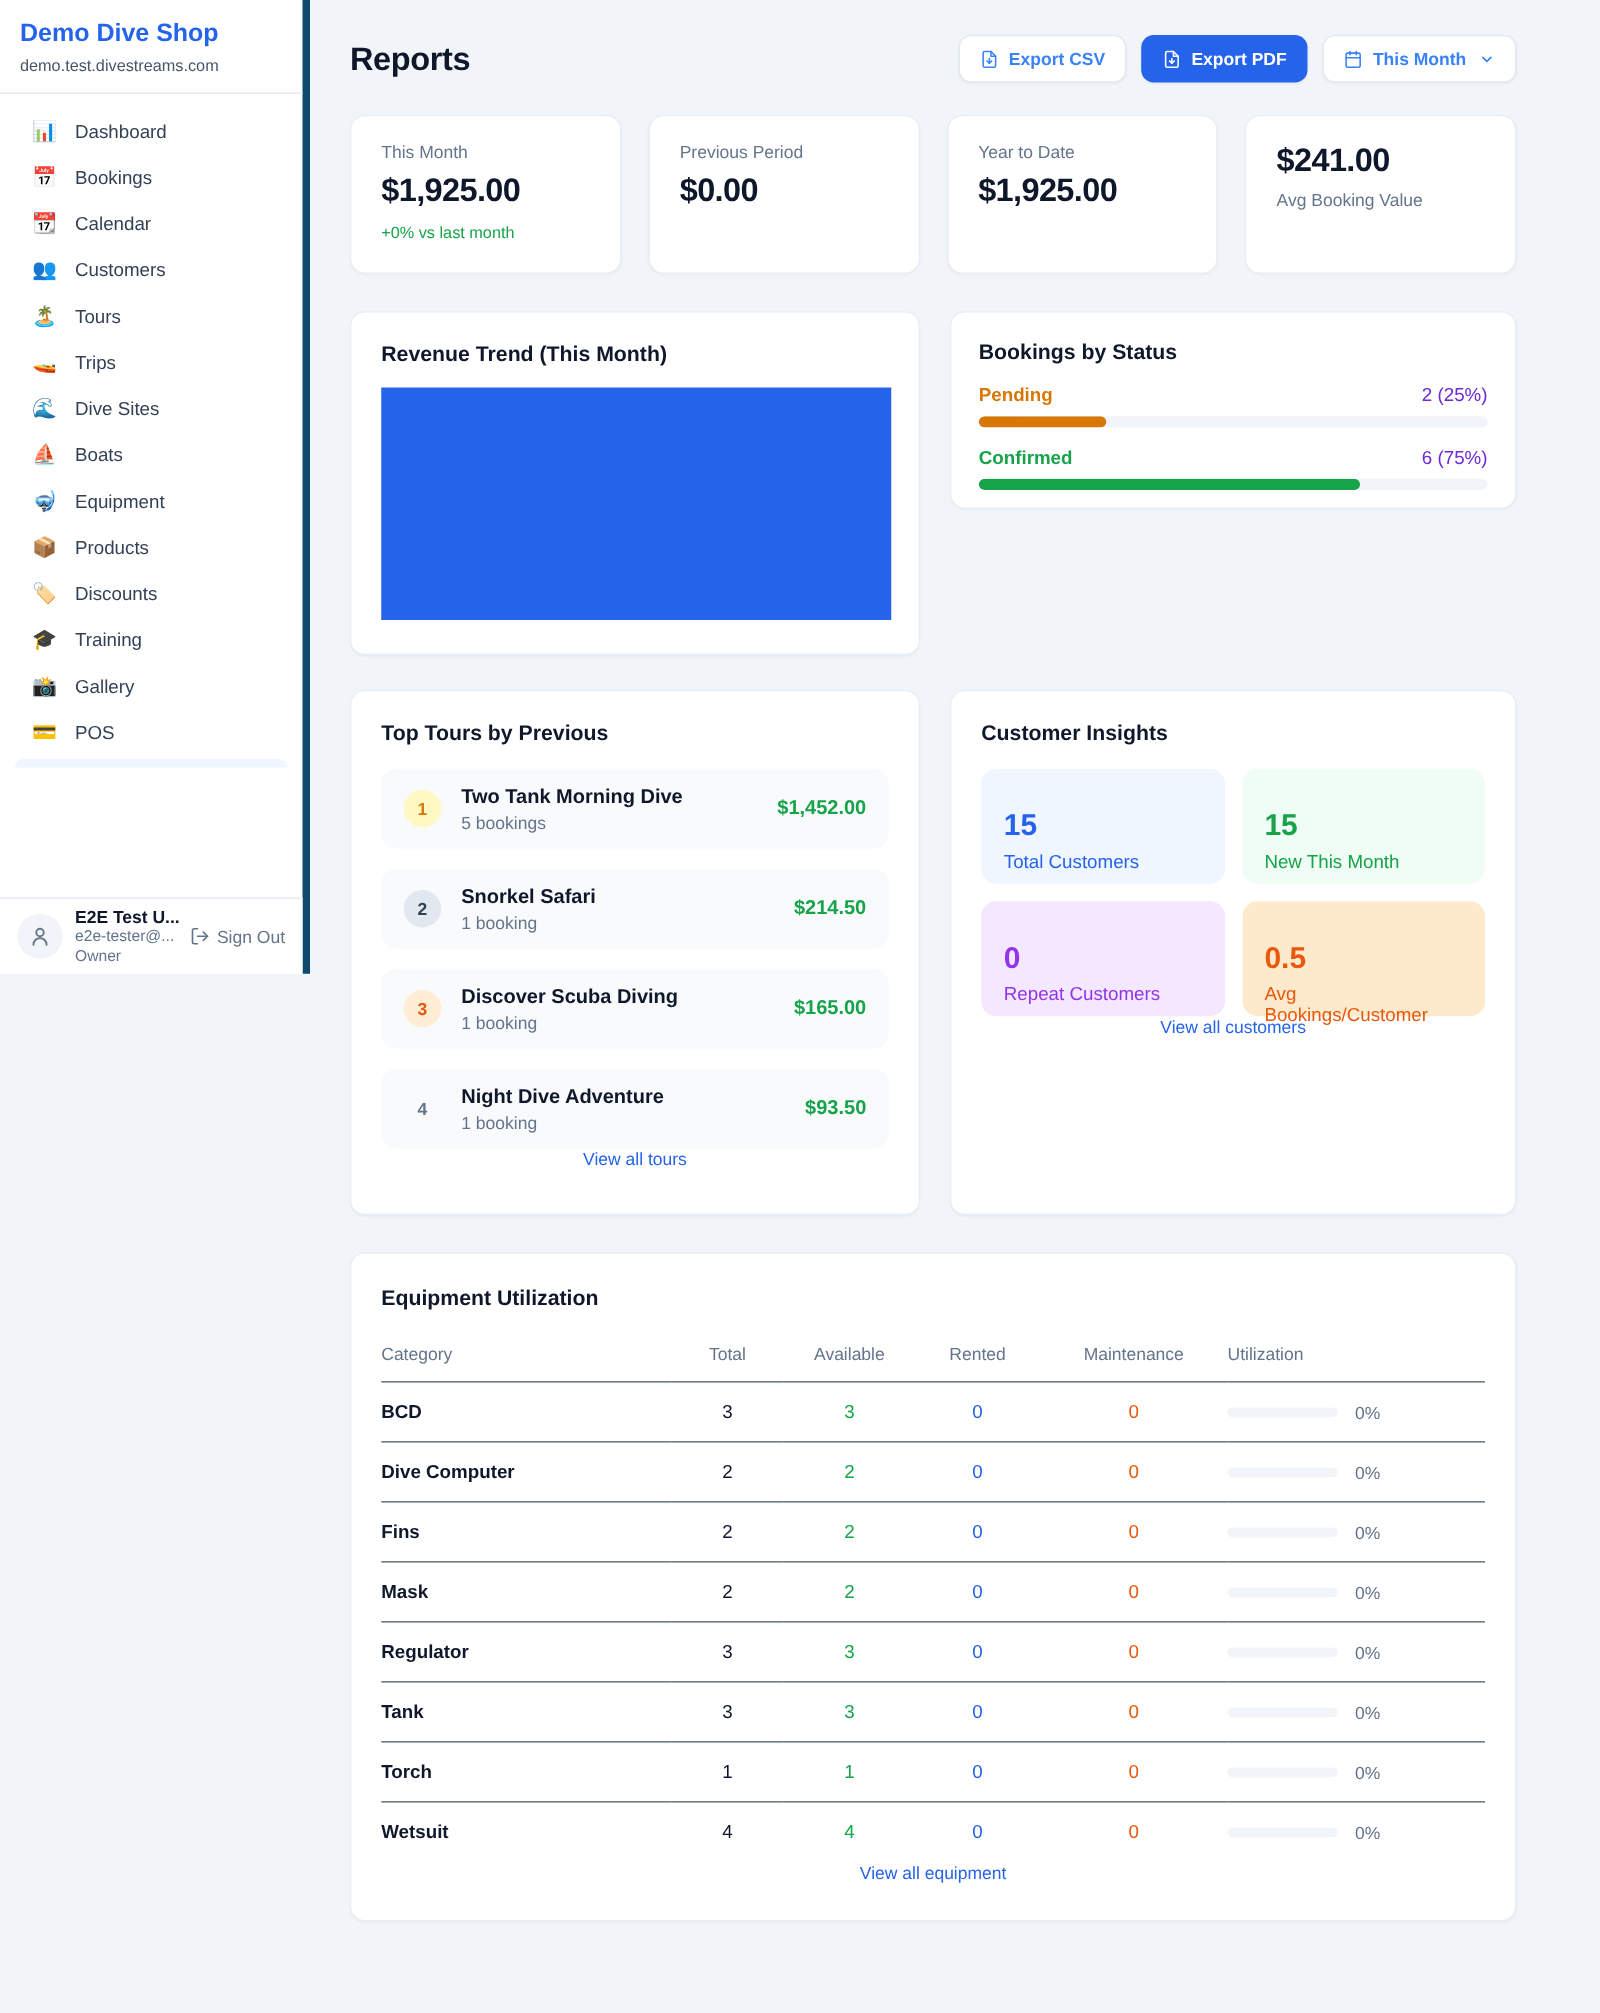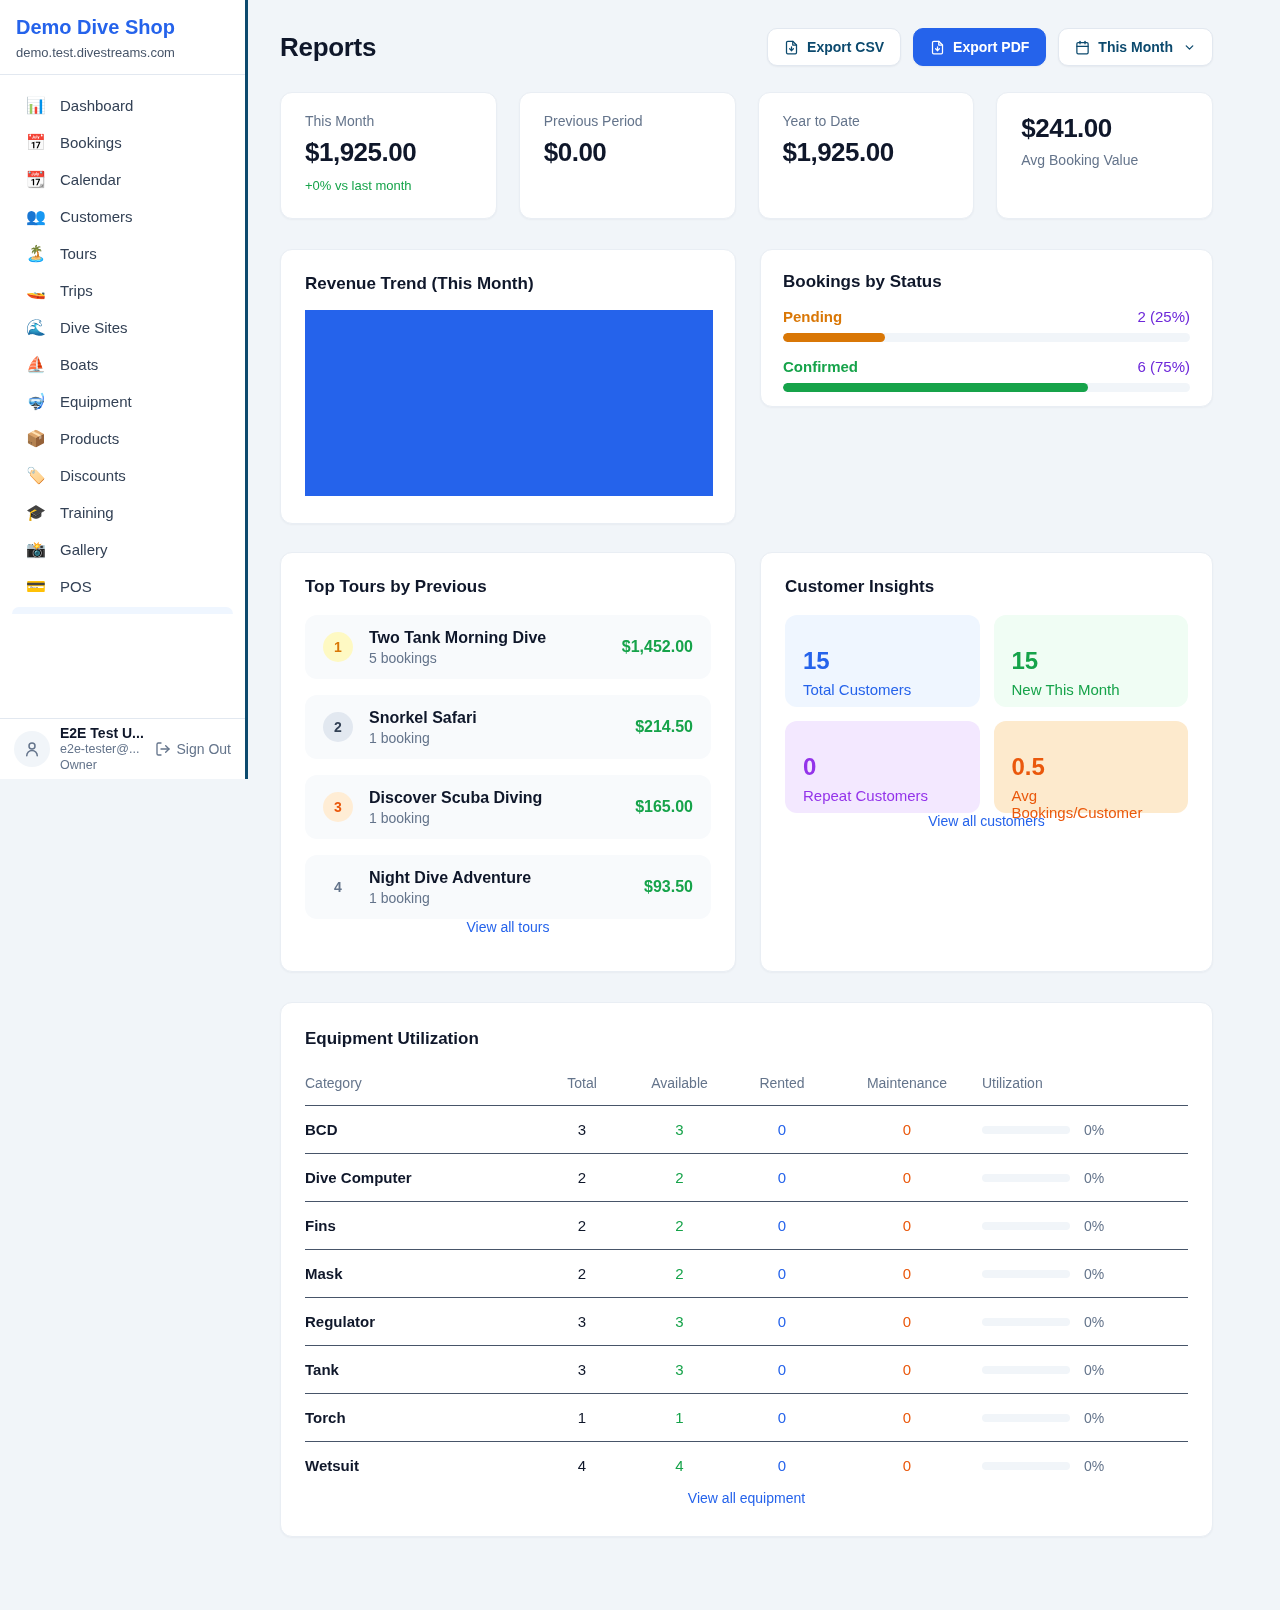--- a/index.html
+++ b/index.html
@@ -6,21 +6,21 @@
   html,body { margin:0; padding:0; }
   body {
     width:1280px; height:1610px; position:relative;
     background:#f1f5f9;
     font-family:"Liberation Sans", sans-serif;
     color:#0f172a;
   }
   
   .sidebar {
     position:absolute; top:0; left:0; width:248px; height:779px;
-    background:#ffffff; border-right:3px solid #0c4a6e;
+    background:#ffffff; border-right:6px solid #0c4a6e;
   }
   .brand { padding:16px 16px 14px; border-bottom:1px solid #e2e8f0; }
   .brand-name { font-size:20px; font-weight:800; color:var(--accent); margin:0 0 6px; }
   .brand-domain { font-size:13px; color:#475569; }
   .nav { padding:12px 12px 0; }
   .nav-item {
     display:flex; align-items:center; gap:14px;
     padding:10px 14px; border-radius:10px;
     font-size:15px; color:#334155; cursor:pointer;
   }
@@ -46,21 +46,21 @@
   }
   
   .main { position:absolute; left:248px; top:0; width:1032px; padding:28px 0 0 32px; }
   .content { width:933px; }
   .page-header { display:flex; align-items:center; justify-content:space-between; margin-bottom:26px; }
   .page-title { font-size:26px; font-weight:800; letter-spacing:-0.3px; }
   .header-actions { display:flex; gap:12px; }
   .btn {
     height:38px; display:flex; align-items:center; gap:8px;
     padding:0 16px; border-radius:10px; font-size:14px; font-weight:700;
-    background:#fff; border:1px solid #e2e8f0; color:#0c4a6e;
+    background:#fff; border:1px solid #e2e8f0; color:#3b82f6;
     box-shadow:0 1px 2px rgba(15,23,42,.05); cursor:pointer;
   }
   .btn-primary { background:var(--accent); border-color:var(--accent); color:#fff; }
   .btn svg { display:block; }
   .chevron { margin-left:2px; }
   
   .card {
     background:#fff; border:1px solid #e9eef4; border-radius:12px;
     box-shadow:0 1px 2px rgba(15,23,42,.04);
   }

